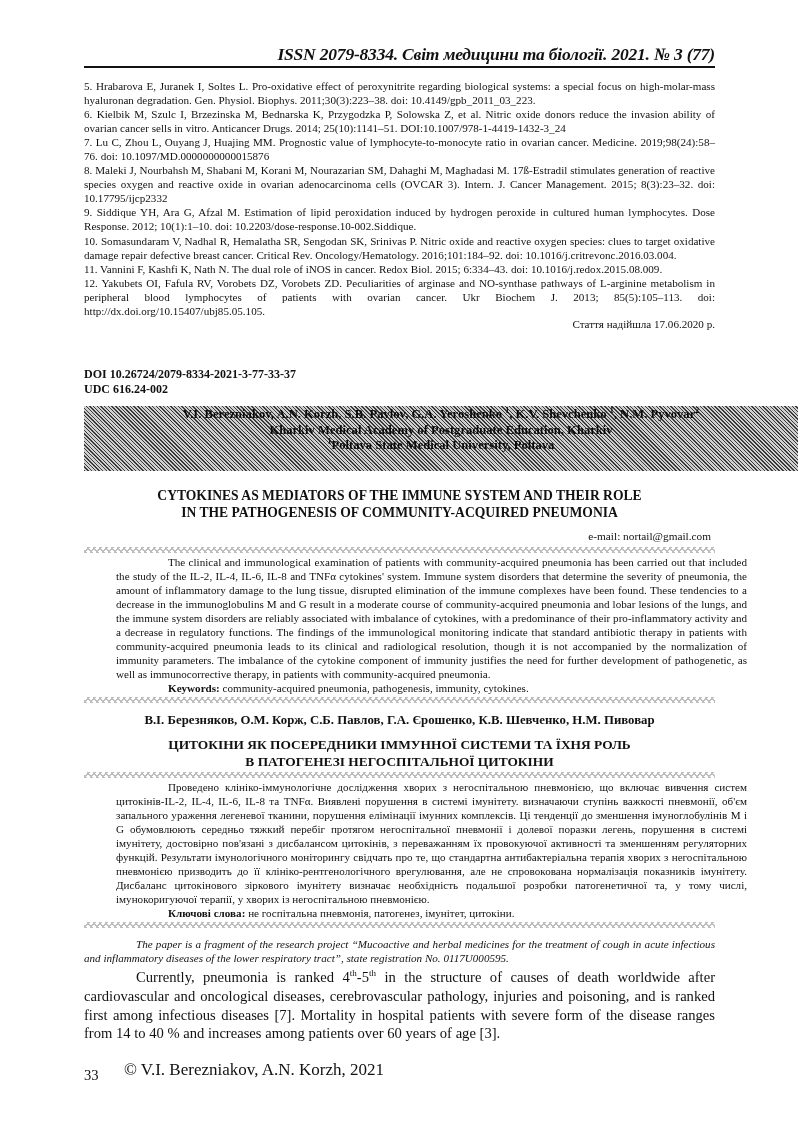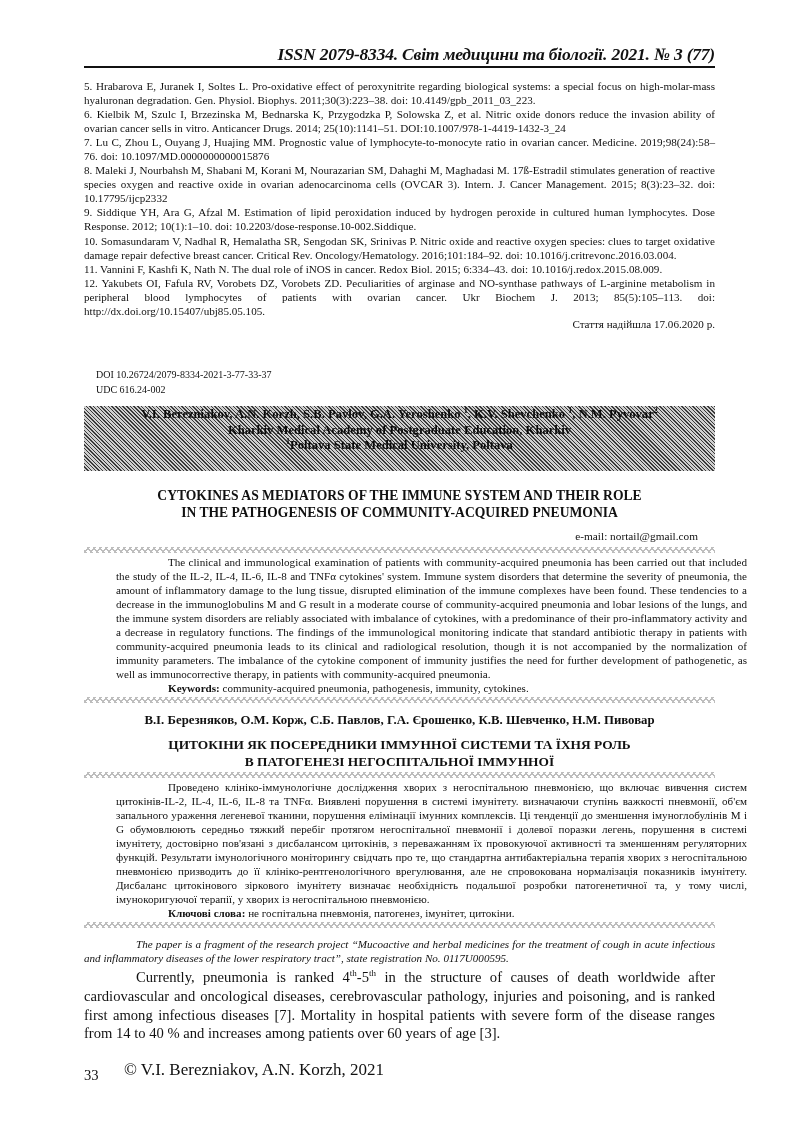--- a/index.html
+++ b/index.html
@@ -9,32 +9,32 @@
 
   .running-head { position: absolute; top: 44px; right: 0; font-style: italic; font-weight: bold;
                   font-size: 17.5px; letter-spacing: -0.2px; white-space: nowrap; }
   .head-rule { position: absolute; top: 66px; left: 0; width: 631px; height: 2px; background: #111; }
 
   .refs { position: absolute; top: 79px; left: 0; width: 631px; font-size: 11.1px; line-height: 14.05px;
           text-align: justify; }
   .refs p { margin: 0; }
   .received { position: absolute; top: 318px; right: 0; font-size: 11.1px; }
 
-  .doi { position: absolute; top: 367px; left: 12px; font-weight: normal; font-size: 10px; line-height: 15px; }
+  .doi { position: absolute; top: 367px; left: 0; font-weight: bold; font-size: 12px; line-height: 15px; }
 
-  .authors-box { position: absolute; top: 406px; left: 0; width: 631px; height: 64px;
+  .authors-box { position: absolute; top: 406px; left: 0; width: 714px; height: 64px;
                  background: repeating-linear-gradient(45deg, #3a3a3a 0px, #3a3a3a 1px, #cfcfcf 1px, #cfcfcf 2.6px);
                  text-align: center; font-weight: bold; font-size: 12.6px; line-height: 15.5px; color: #0a0a0a;
                  padding-top: 1px; }
   .authors-box span { display: block; }
   .authors-box sup { font-size: 8px; vertical-align: super; line-height: 0; }
 
   .title-en { position: absolute; top: 487px; left: 0; width: 631px; text-align: center; font-weight: bold;
               font-size: 13.6px; line-height: 17px; }
-  .email { position: absolute; top: 530px; right: 17px; font-size: 11.3px; }
+  .email { position: absolute; top: 530px; right: 4px; font-size: 11.3px; }
 
   .wave { position: absolute; left: 0; width: 631px; height: 6px;
           background-image:
             linear-gradient(135deg, transparent 40%, #bdbdbd 40%, #bdbdbd 55%, transparent 55%),
             linear-gradient(45deg, transparent 40%, #bdbdbd 40%, #bdbdbd 55%, transparent 55%);
           background-size: 6px 6px; background-position: 0 0, 3px 0; }
 
   .abstract { position: absolute; left: 17px; width: 631px; font-size: 11.1px; line-height: 14.05px; text-align: justify; margin-left: 15px; }
   .abstract p { margin: 0; text-indent: 52px; }
   .abstract .kw { text-indent: 52px; }
@@ -100,21 +100,21 @@
     <p>The clinical and immunological examination of patients with community-acquired pneumonia has been carried out that included the study of the IL-2, IL-4, IL-6, IL-8 and TNFα cytokines' system. Immune system disorders that determine the severity of pneumonia, the amount of inflammatory damage to the lung tissue, disrupted elimination of the immune complexes have been found. These tendencies to a decrease in the immunoglobulins M and G result in a moderate course of community-acquired pneumonia and lobar lesions of the lungs, and the immune system disorders are reliably associated with imbalance of cytokines, with a predominance of their pro-inflammatory activity and a decrease in regulatory functions. The findings of the immunological monitoring indicate that standard antibiotic therapy in patients with community-acquired pneumonia leads to its clinical and radiological resolution, though it is not accompanied by the normalization of immunity parameters. The imbalance of the cytokine component of immunity justifies the need for further development of pathogenetic, as well as immunocorrective therapy, in patients with community-acquired pneumonia.</p>
     <p class="kw"><b>Keywords:</b><span> community-acquired pneumonia, pathogenesis, immunity, cytokines.</span></p>
   </div>
 
   <div class="wave" style="top:697px"></div>
 
   <div class="authors-ua">В.І. Березняков, О.М. Корж, С.Б. Павлов, Г.А. Єрошенко, К.В. Шевченко, Н.М. Пивовар</div>
 
   <div class="title-ua">
     <div>ЦИТОКІНИ ЯК ПОСЕРЕДНИКИ ІММУННОЇ СИСТЕМИ ТА ЇХНЯ РОЛЬ</div>
-    <div>В ПАТОГЕНЕЗІ НЕГОСПІТАЛЬНОЇ ІММУННОЇ</div>
+    <div>В ПАТОГЕНЕЗІ НЕГОСПІТАЛЬНОЇ ЦИТОКІНИ</div>
   </div>
 
   <div class="wave" style="top:772px"></div>
 
   <div class="abstract" style="top:780px">
     <p>Проведено клініко-іммунологічне дослідження хворих з негоспітальною пневмонією, що включає вивчення систем цитокінів-IL-2, IL-4, IL-6, IL-8 та TNFα. Виявлені порушення в системі імунітету. визначаючи ступінь важкості пневмонії, об'єм запального ураження легеневої тканини, порушення елімінації імунних комплексів. Ці тенденції до зменшення імуноглобулінів M і G обумовлюють середньо тяжкий перебіг протягом негоспітальної пневмонії і долевої поразки легень, порушення в системі імунітету, достовірно пов'язані з дисбалансом цитокінів, з переважанням їх провокуючої активності та зменшенням регуляторних функцій. Результати імунологічного моніторингу свідчать про те, що стандартна антибактеріальна терапія хворих з негоспітальною пневмонією призводить до її клініко-рентгенологічного врегулювання, але не спровокована нормалізація показників імунітету. Дисбаланс цитокінового зіркового імунітету визначає необхідність подальшої розробки патогенетичної та, у тому числі, імунокоригуючої терапії, у хворих із негоспітальною пневмонією.</p>
     <p class="kw"><b>Ключові слова:</b><span> не госпітальна пневмонія, патогенез, імунітет, цитокіни.</span></p>
   </div>
 
   <div class="wave" style="top:922px"></div>

